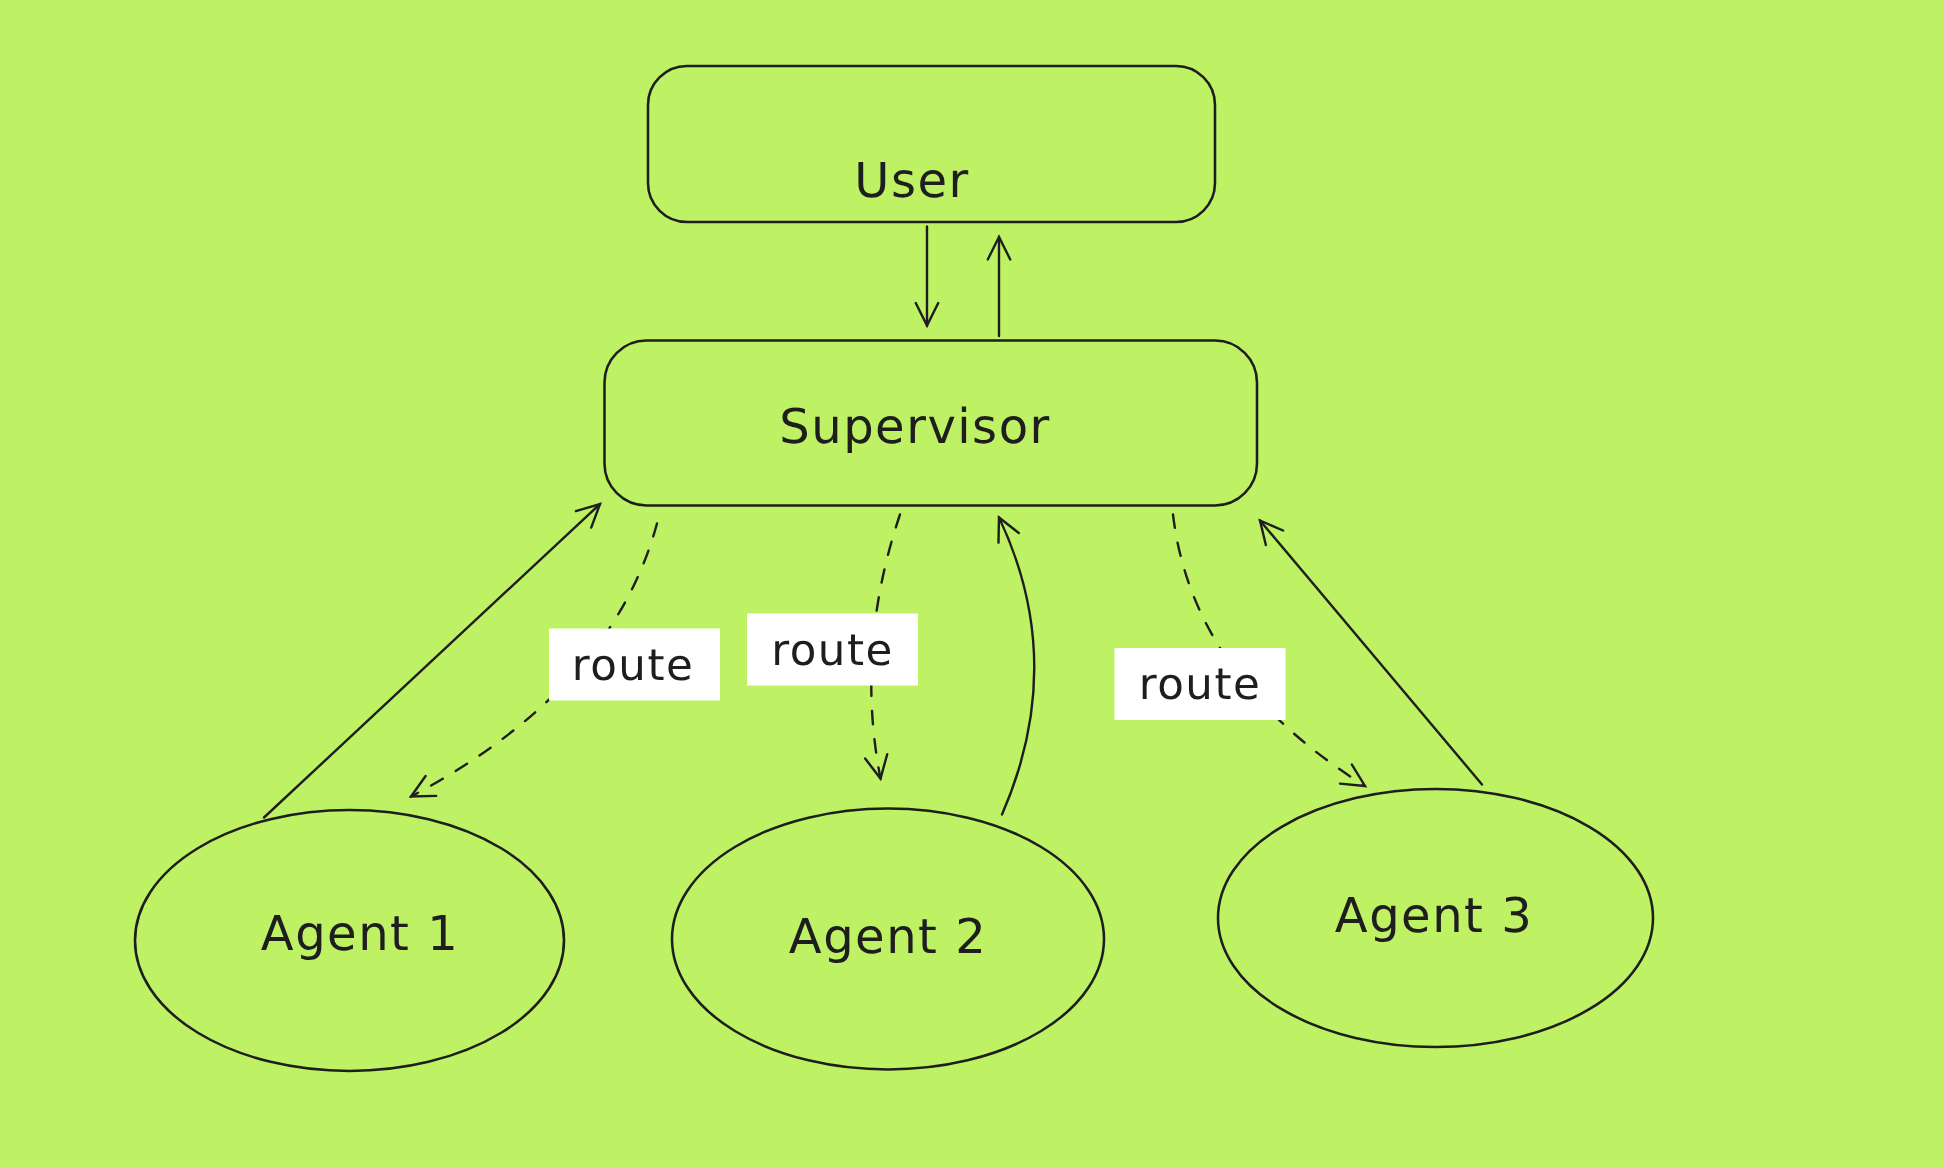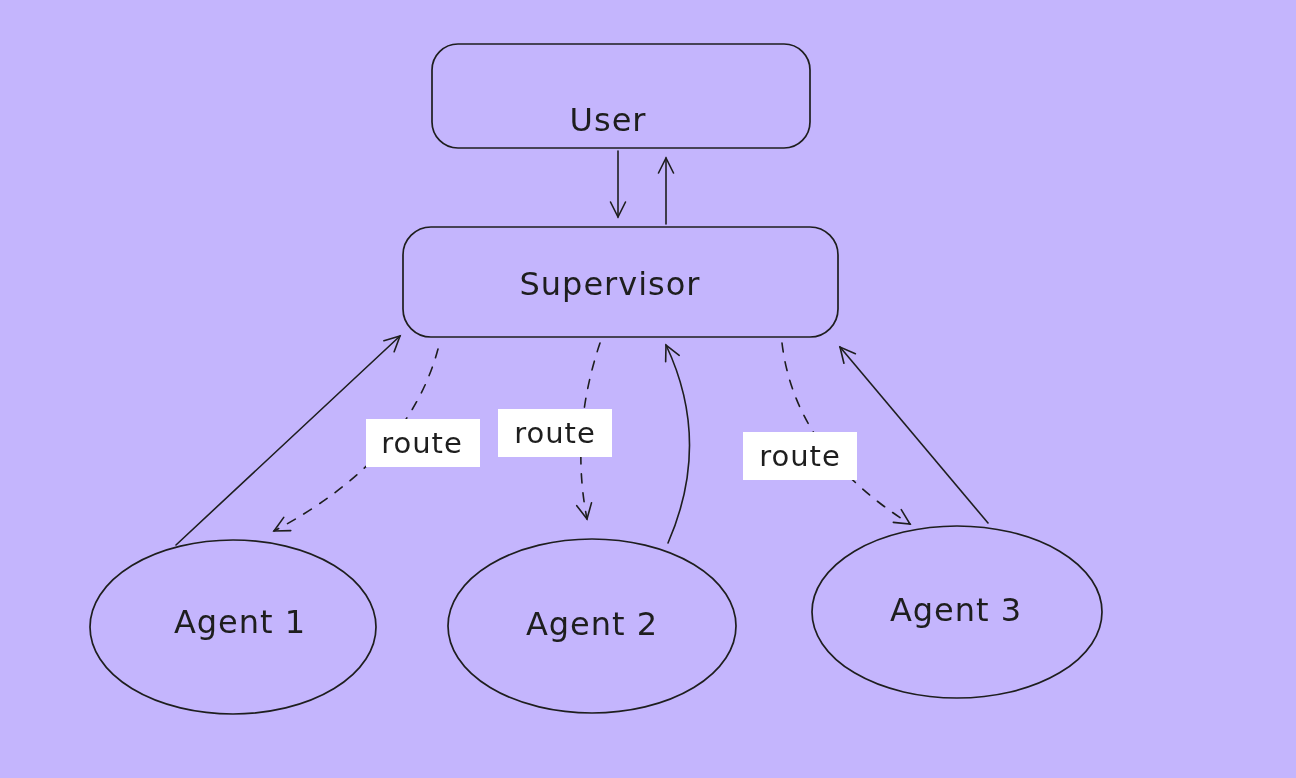--- a/index.html
+++ b/index.html
@@ -1,18 +1,18 @@
 <!DOCTYPE html>
 <html><head>
 <meta charset="utf-8">
 <style>
   html, body { margin: 0; padding: 0; background: #ffffff; }
   .canvas-wrap {
     width: 1296px; height: 778px; position: relative;
-    background: #c4b5fd; overflow: hidden;
+    background: #bef264; overflow: hidden;
   }
   svg { display: block; }
   .node-label {
     font-family: "DejaVu Sans", "Liberation Sans", sans-serif;
     font-size: 32px; letter-spacing: 1px;
   }
   .edge-label {
     font-family: "DejaVu Sans", "Liberation Sans", sans-serif;
     font-size: 29px; letter-spacing: 1px;
   }

